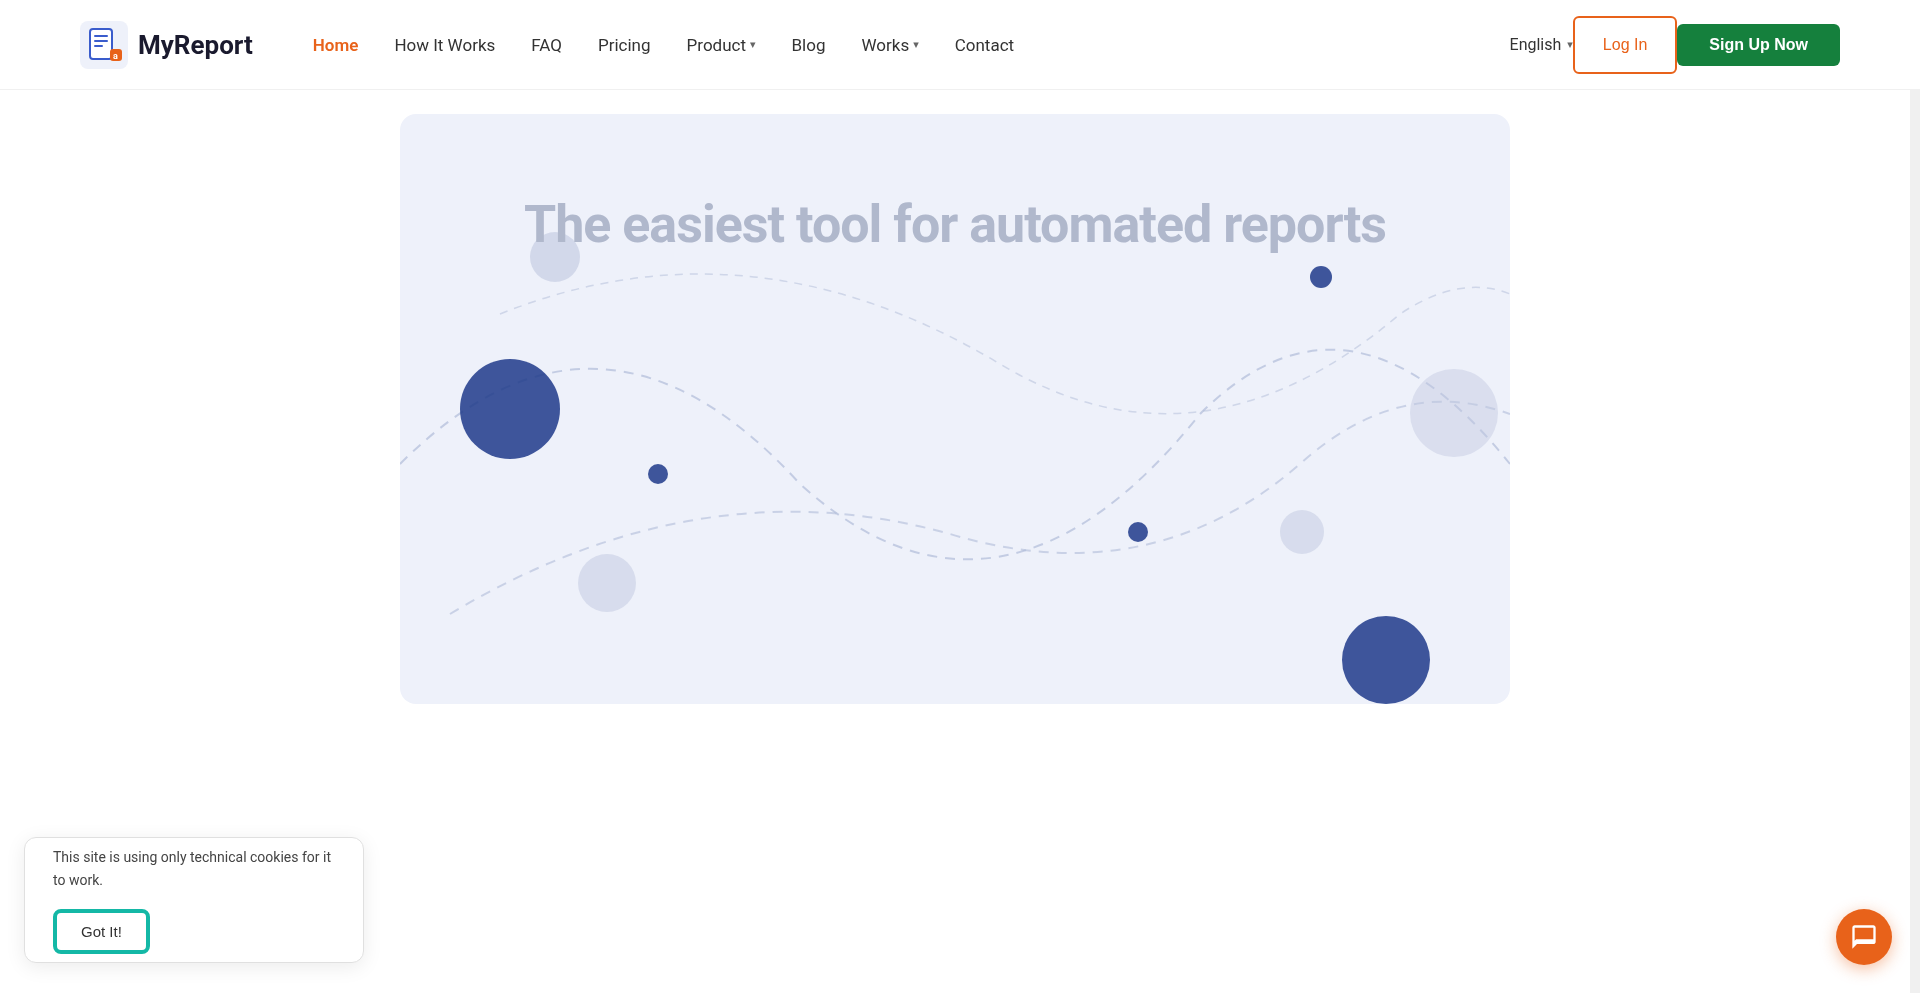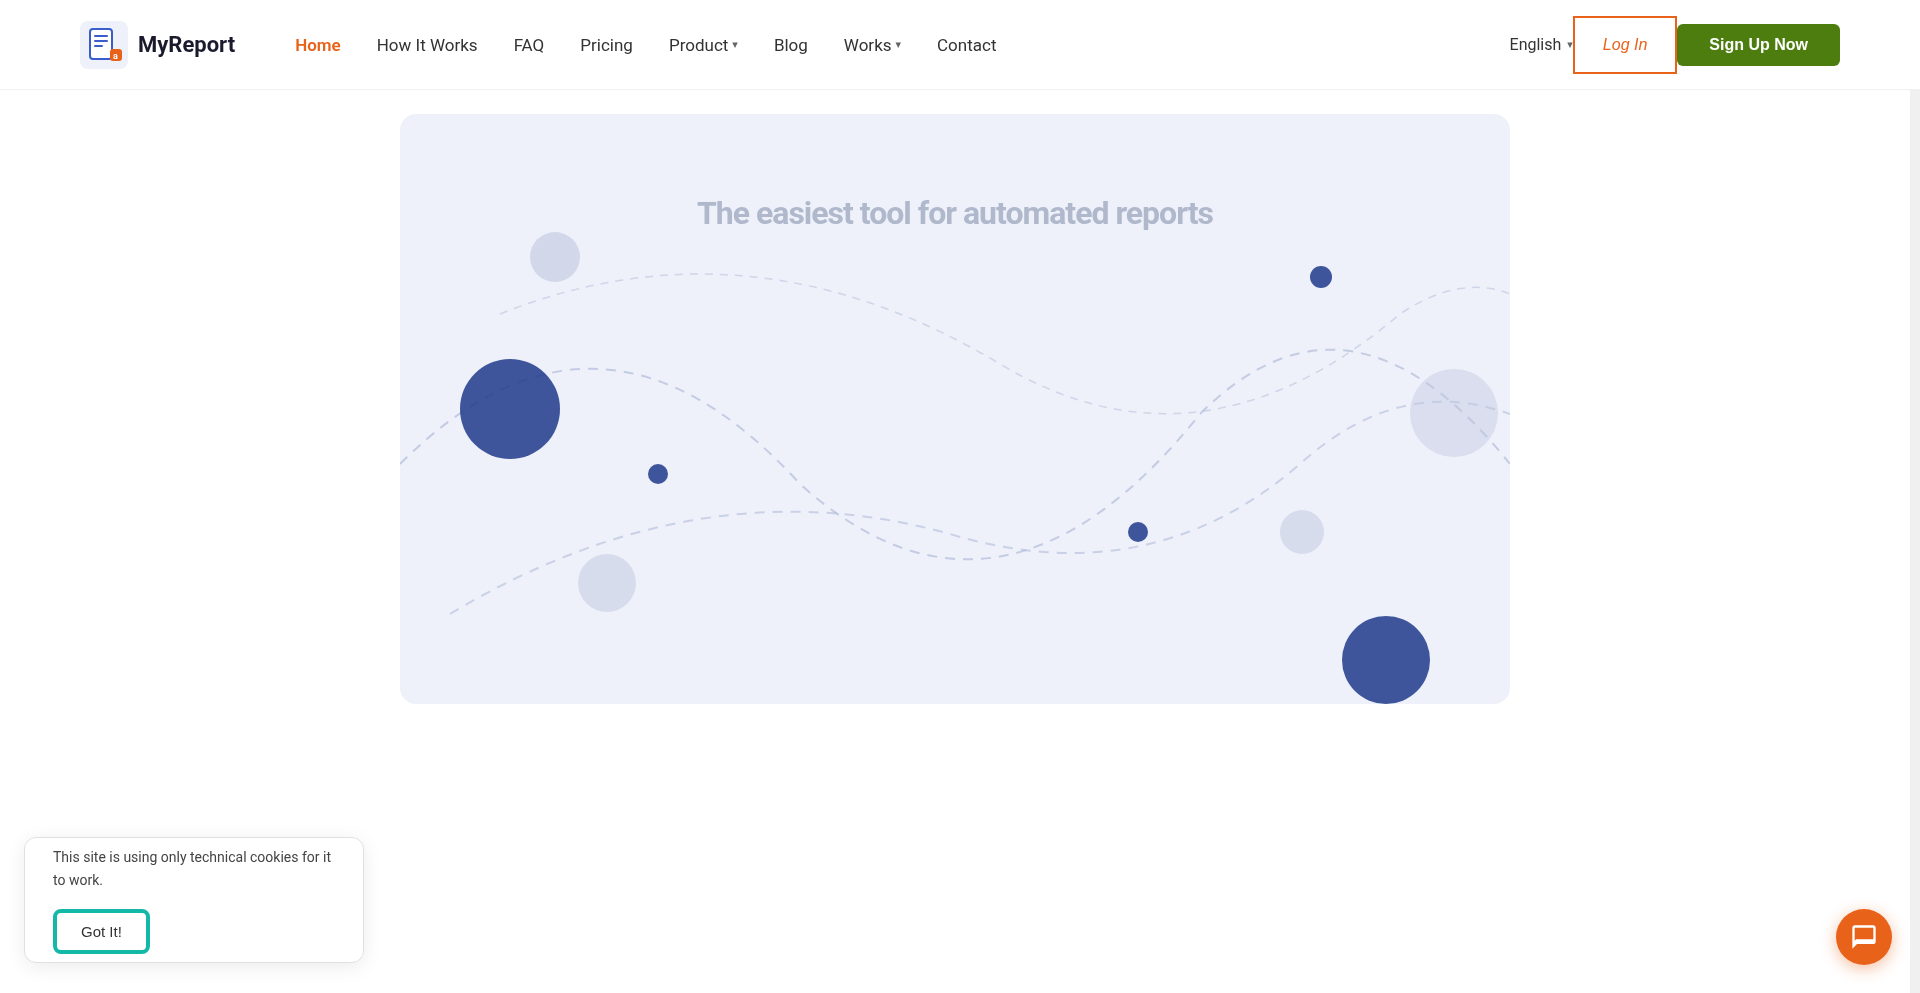--- a/index.html
+++ b/index.html
@@ -21,21 +21,21 @@
       align-items: center;
       gap: 10px;
       margin-right: 60px;
       text-decoration: none;
     }
     .logo-icon {
       width: 48px;
       height: 48px;
     }
     .logo-text {
-      font-size: 22px;
+      font-size: 26px;
       font-weight: 700;
       color: #1a1a2e;
     }
     .nav-links {
       display: flex;
       align-items: center;
       gap: 36px;
       flex: 1;
     }
     .nav-link {
@@ -68,28 +68,27 @@
       font-size: 16px;
       color: #333;
       cursor: pointer;
     }
     .lang-selector .chevron { font-size: 11px; color: #666; }
     .btn-login {
       border: 2px solid #e8621a;
       color: #e8621a;
       background: transparent;
       padding: 18px 28px;
-      border-radius: 0;
+      border-radius: 6px;
       font-size: 16px;
       cursor: pointer;
       font-weight: 500;
-      font-style: italic;
     }
     .btn-signup {
-      background: #4d7c0f;
+      background: #15803d;
       color: #fff;
       border: none;
       padding: 12px 32px;
       border-radius: 6px;
       font-size: 16px;
       cursor: pointer;
       font-weight: 600;
     }
 
     
@@ -104,21 +103,21 @@
       overflow: hidden;
       height: 590px;
       margin-top: 12px;
     }
     .hero-title {
       position: absolute;
       top: 80px;
       left: 0;
       right: 0;
       text-align: center;
-      font-size: 32px;
+      font-size: 52px;
       font-weight: 700;
       color: #b0b8cc;
       letter-spacing: -1px;
     }
 
     
     .circle {
       position: absolute;
       border-radius: 50%;
     }

